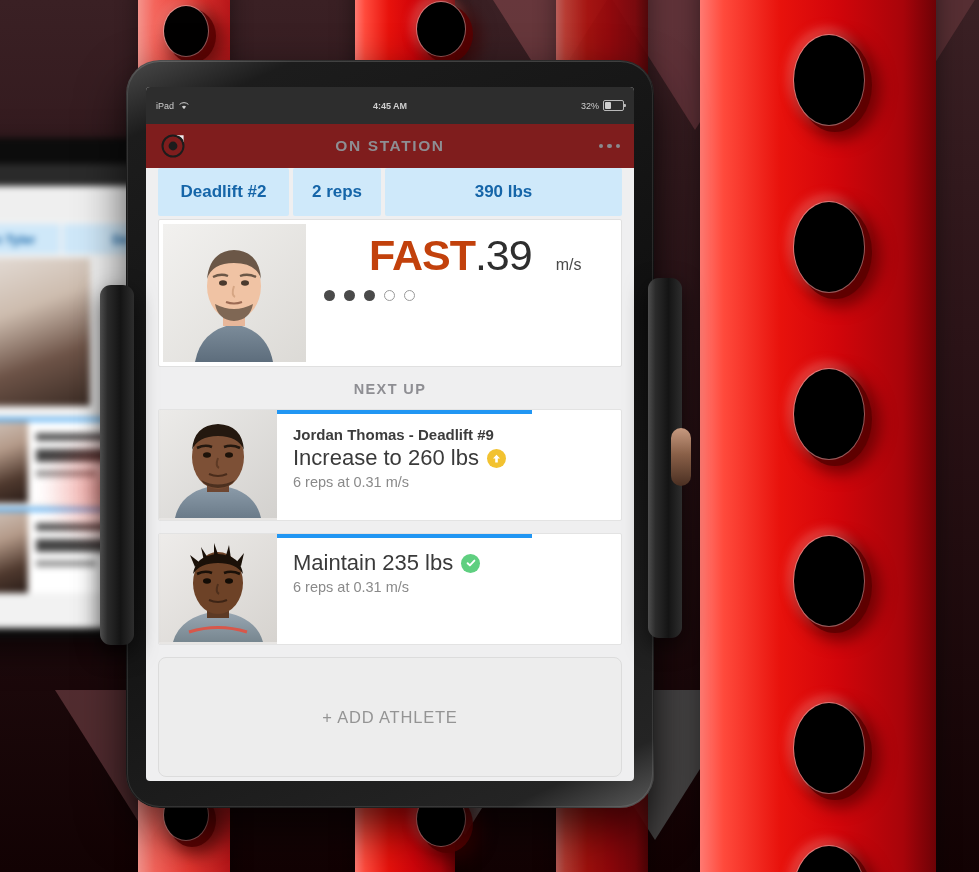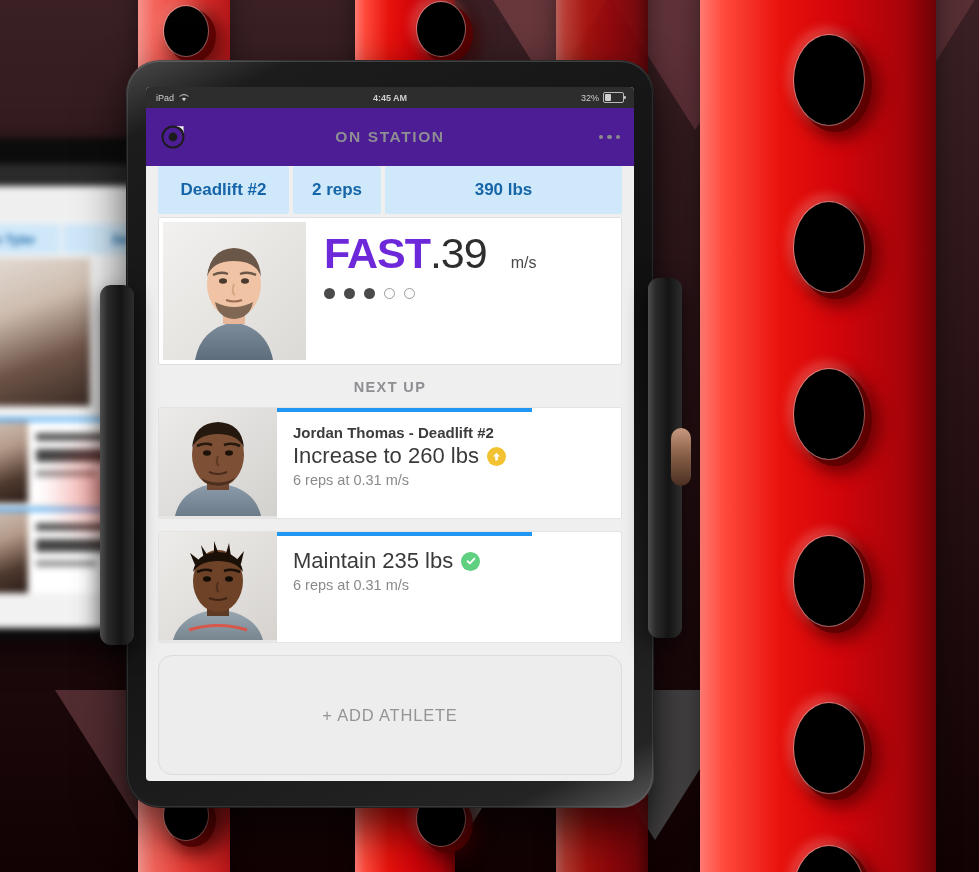--- a/index.html
+++ b/index.html
@@ -121,35 +121,35 @@
   }
 
   #screen{
     position:absolute;left:20px;top:27px;width:488px;height:694px;
     background:#efeff0;border-radius:4px;overflow:hidden;
     display:flex;flex-direction:column;
   }
 
   
   .statusbar{
-    height:21px;flex:0 0 auto;background:#2d2d2d;color:#cfcfcf;
+    height:37px;flex:0 0 auto;background:#2d2d2d;color:#cfcfcf;
     display:flex;align-items:center;padding:0 10px;font-size:9px;position:relative;
   }
   .sb-left{display:flex;align-items:center;gap:5px;}
   .sb-center{position:absolute;left:0;right:0;text-align:center;font-size:9px;font-weight:bold;}
   .sb-right{margin-left:auto;display:flex;align-items:center;gap:4px;position:relative;z-index:2;justify-content:flex-end;}
   .wifi{width:10px;height:8px;position:relative;}
   .wifi svg{display:block;}
   .batt{width:19px;height:9px;border:1px solid #b9b9b9;border-radius:2px;position:relative;}
   .batt::after{content:"";position:absolute;right:-3px;top:2.5px;width:2px;height:3px;background:#b9b9b9;border-radius:0 1px 1px 0;}
   .batt-fill{position:absolute;left:1px;top:1px;bottom:1px;width:32%;background:#cfcfcf;border-radius:1px;}
 
   
   .app-header{
-    height:58px;flex:0 0 auto;background:#4c1d95;display:flex;align-items:center;
+    height:44px;flex:0 0 auto;background:#7f1d1d;display:flex;align-items:center;
     padding:0 14px;position:relative;
   }
   .logo{width:26px;height:26px;position:relative;}
   .app-title{
     position:absolute;left:0;right:0;text-align:center;
     font-size:15.5px;font-weight:bold;letter-spacing:1.6px;color:#8e8e93;
   }
   .kebab{margin-left:auto;display:flex;gap:4px;position:relative;z-index:2;}
   .kebab i{width:4.5px;height:4.5px;border-radius:50%;background:#8a8a8e;display:block;}
 
@@ -170,21 +170,21 @@
   .station-card{
     background:#fff;border:1px solid #e0e0e0;border-radius:2px;
     display:flex;height:146px;margin-bottom:14px;
   }
   .station-photo{
     flex:0 0 143px;margin:4px 0 4px 4px;overflow:hidden;position:relative;
     background:#eceae8;
   }
   .station-info{flex:1;padding:14px 0 0 18px;}
   .vel-line{display:flex;align-items:baseline;}
-  .vel-word{font-size:43px;font-weight:bold;color:#6d28d9;letter-spacing:-1px;line-height:1;}
+  .vel-word{font-size:43px;font-weight:bold;color:#c2410c;letter-spacing:-1px;line-height:1;margin-left:45px;}
   .vel-num{font-size:43px;font-weight:normal;color:#2e2e2e;letter-spacing:-1px;line-height:1;}
   .vel-unit{font-size:16px;color:#4a4a4a;margin-left:24px;}
   .target{font-size:17px;color:#545454;margin-top:12px;}
   .dots{display:flex;gap:9px;margin-top:13px;}
   .dots span{width:11px;height:11px;border-radius:50%;display:block;}
   .dots span.on{background:#4a4a4a;}
   .dots span.off{border:1.3px solid #9a9a9a;box-sizing:border-box;}
 
   .section-title{
     text-align:center;font-size:14.5px;font-weight:bold;letter-spacing:1.4px;
@@ -198,21 +198,21 @@
   .ath-photo{flex:0 0 118px;overflow:hidden;position:relative;background:#e8e6e4;}
   .ath-body{flex:1;position:relative;padding:16px 0 0 16px;}
   .ath-progress{position:absolute;left:0;top:0;height:4px;background:#2196f3;width:74%;}
   .ath-name{font-size:15px;font-weight:bold;color:#3c3c3c;margin-bottom:2px;}
   .ath-action{font-size:22px;color:#3a3a3a;display:flex;align-items:center;gap:8px;margin-bottom:3px;}
   .ath-sub{font-size:14.5px;color:#8a8a8a;}
   .badge{width:19px;height:19px;border-radius:50%;display:inline-flex;align-items:center;justify-content:center;flex:0 0 auto;}
   .badge svg{display:block;}
 
   .add-athlete{
-    background:#ededed;border:1px solid #dcdcdc;border-radius:14px;
+    background:#ededed;border:1px solid #dcdcdc;border-radius:8px;
     height:118px;display:flex;align-items:center;justify-content:center;
     font-size:16.5px;letter-spacing:.8px;color:#949494;
   }
 
   
   .face{position:absolute;inset:0;}
 </style>
 </head>
 <body>
 
@@ -399,21 +399,21 @@
               <ellipse cx="70" cy="45" rx="4" ry="2.8" fill="#1d1209"></ellipse>
               <path d="M38 38 q8 -4 15 -1" stroke="#24180f" stroke-width="2.6" fill="none"></path>
               <path d="M65 37 q8 -3 16 1" stroke="#24180f" stroke-width="2.6" fill="none"></path>
               <path d="M59 48 q-3 8 1 10" stroke="#5e3a25" stroke-width="2" fill="none"></path>
               <path d="M50 64 q9 4 18 0" stroke="#4a2c1b" stroke-width="2.2" fill="none"></path>
               <path d="M42 70 q17 9 34 0 q-4 7 -17 8 q-13 -1 -17 -8 z" fill="#2b1b11" opacity=".6"></path>
             </svg>
           </div>
           <div class="ath-body">
             <div class="ath-progress" style="width: 74%;"></div>
-            <div class="ath-name">Jordan Thomas - Deadlift #2</div>
+            <div class="ath-name">Jordan Thomas - Deadlift #9</div>
             <div class="ath-action">
               <span>Increase to 260 lbs</span>
               <span class="badge" style="background:#f2c230;">
                 <svg width="11" height="11" viewBox="0 0 11 11">
                   <path d="M5.5 1.8 L9 5.6 H6.8 V9.4 H4.2 V5.6 H2 Z" fill="#ffffff"></path>
                 </svg>
               </span>
             </div>
             <div class="ath-sub">6 reps at 0.31 m/s</div>
           </div>

